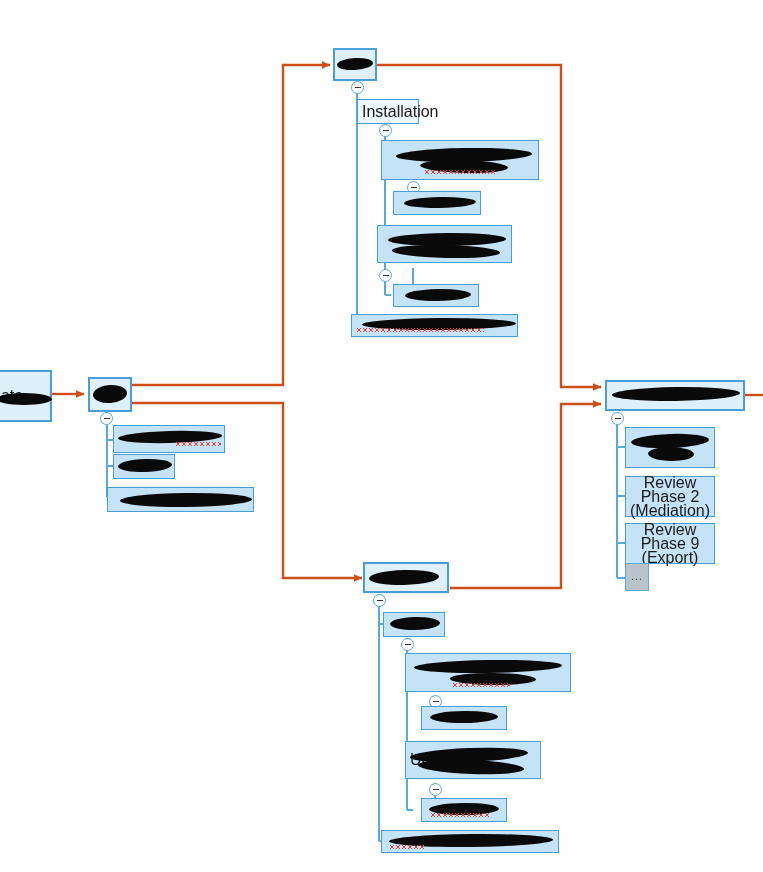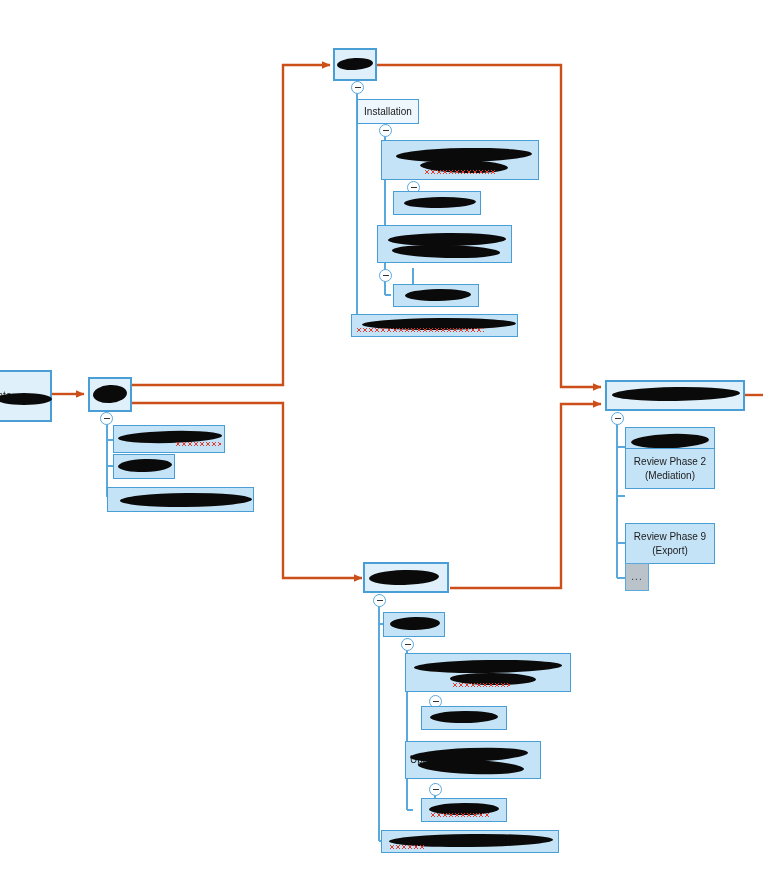--- a/index.html
+++ b/index.html
@@ -33,21 +33,21 @@
     pointer-events: none;
   }
 
   
   .node {
     position: absolute;
     box-sizing: border-box;
     border: 1.5px solid #4a9ed6;
     background: #c5e3f6;
     color: #1a1a1a;
-    font-size: 10px;
+    font-size: 16px;
     line-height: 14px;
     text-align: center;
     display: flex;
     align-items: center;
     justify-content: center;
     padding: 1px 4px;
     white-space: pre-line;
   }
   .node.white {
     background: #eef7fd;
@@ -306,21 +306,21 @@
   </div>
   <div class="redact" style="left:612px; top:387px; width:128px; height:14px; transform:rotate(-0.8deg);"></div>
   <div class="collapse-toggle" style="left:611px; top:412px;"></div>
 
   <div class="node" style="left:625px; top:427px; width:90px; height:41px;">
     <span class="node-label"></span>
   </div>
   <div class="redact" style="left:631px; top:434px; width:78px; height:14px; transform:rotate(-2deg);"></div>
   <div class="redact" style="left:648px; top:447px; width:46px; height:14px; transform:rotate(1deg);"></div>
 
-  <div class="node" style="left:625px; top:448px; width:90px; height:41px;">
+  <div class="node" style="left:625px; top:476px; width:90px; height:41px;">
     <span class="node-label">Review Phase 2
 (Mediation)</span>
   </div>
 
   <div class="node" style="left:625px; top:523px; width:90px; height:41px;">
     <span class="node-label">Review Phase 9
 (Export)</span>
   </div>
 
   <div class="node ellipsis" style="left:625px; top:563px; width:24px; height:28px;">

